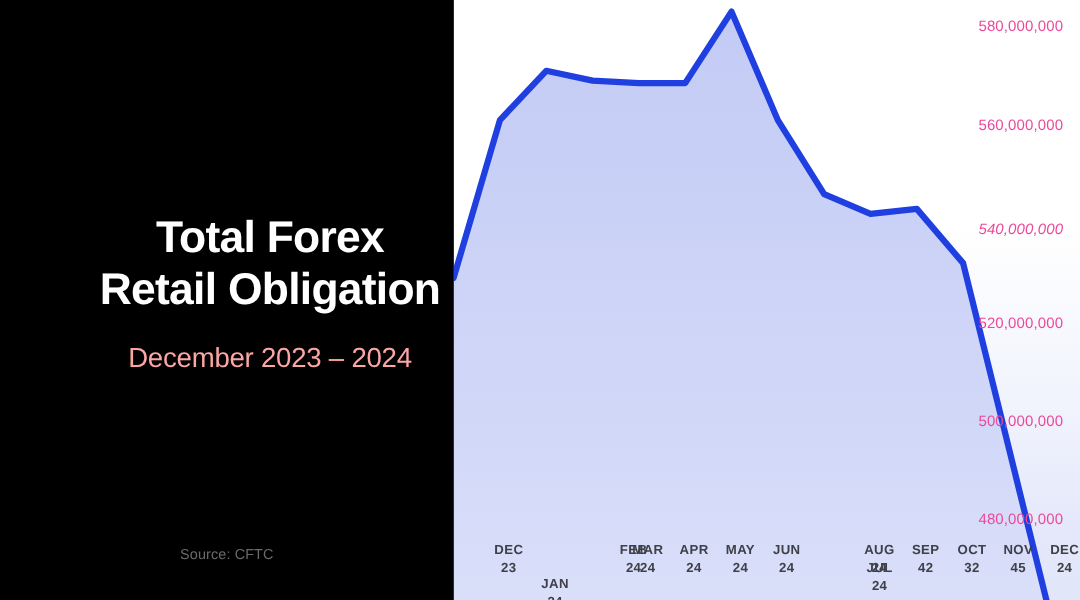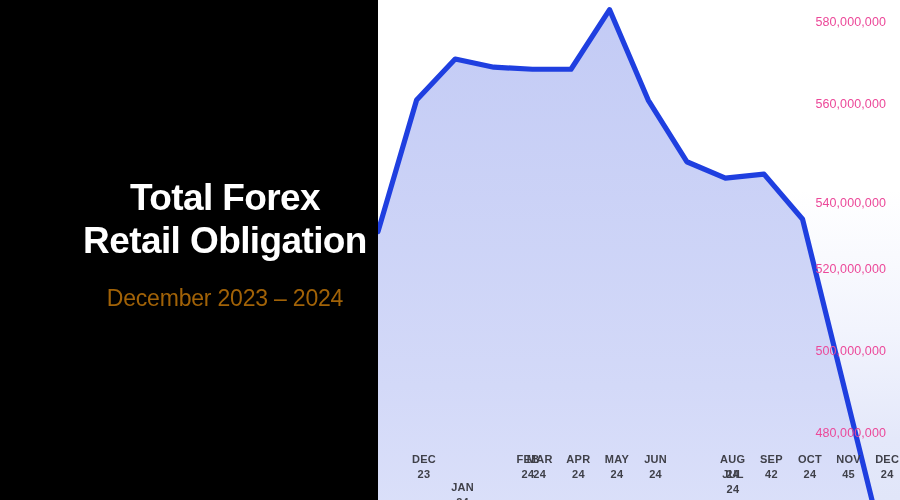--- a/index.html
+++ b/index.html
@@ -36,21 +36,21 @@
   #chart-title {
     color: #ffffff;
     font-size: 37px;
     font-weight: bold;
     line-height: 1.17;
     letter-spacing: -0.6px;
     white-space: pre-line;
     margin: 0;
   }
   #chart-subtitle {
-    color: #a16207;
+    color: #fca5a5;
     font-size: 23px;
     font-weight: normal;
     letter-spacing: -0.2px;
     margin: 22px 0 0 0;
   }
   #source-note {
     position: absolute;
     left: 0;
     top: 455px;
     width: 378px;
@@ -126,21 +126,21 @@
     <g clip-path="url(#panelClip)">
       <path id="area-path" fill="url(#areaGrad)" stroke="none" d="M378.00 231.61 L416.60 100.09 L455.20 58.99 L493.80 67.21 L532.40 69.26 L571.00 69.26 L609.60 9.67 L648.20 100.09 L686.80 161.74 L725.40 178.18 L764.00 174.07 L802.60 219.28 L841.20 375.46 L920.00 694.29 L920.00 500 L378.00 500 Z"></path>
       <path id="line-path" fill="none" stroke="#1f3fe0" stroke-width="5.2" stroke-linejoin="round" stroke-linecap="round" d="M378.00 231.61 L416.60 100.09 L455.20 58.99 L493.80 67.21 L532.40 69.26 L571.00 69.26 L609.60 9.67 L648.20 100.09 L686.80 161.74 L725.40 178.18 L764.00 174.07 L802.60 219.28 L841.20 375.46 L920.00 694.29"></path>
     </g>
   </svg>
 
   <div id="y-ticks">
       <div class="y-tick" style="top: 433px;">480,000,000</div>
       <div class="y-tick" style="top: 350.8px;">500,000,000</div>
       <div class="y-tick" style="top: 268.6px;">520,000,000</div>
-      <div class="y-tick" style="top: 203px;">540,000,000</div>
+      <div class="y-tick" style="top: 191px; font-style: italic;">540,000,000</div>
       <div class="y-tick" style="top: 104.2px;">560,000,000</div>
       <div class="y-tick" style="top: 22px;">580,000,000</div>
     </div>
 
   <div id="x-ticks">
       <div class="x-tick" style="left: 424px;">DEC
 23</div>
       <div class="x-tick" style="left: 462.6px; margin-top: 28px;">JAN
 24</div>
       <div class="x-tick" style="left: 528px;">FEB
@@ -153,28 +153,29 @@
 24</div>
       <div class="x-tick" style="left: 655.6px;">JUN
 24</div>
       <div class="x-tick" style="left: 733px; margin-top: 15px;">JUL
 24</div>
       <div class="x-tick" style="left: 732.8px;">AUG
 24</div>
       <div class="x-tick" style="left: 771.4px;">SEP
 42</div>
       <div class="x-tick" style="left: 810px;">OCT
-24</div>
+32</div>
       <div class="x-tick" style="left: 848.6px;">NOV
 45</div>
       <div class="x-tick" style="left: 887.2px;">DEC
 24</div>
     </div>
 
   <div id="title-panel">
     <div id="title-block">
       <div id="chart-title">Total Forex
 Retail Obligation</div>
       <div id="chart-subtitle">December 2023 – 2024</div>
     </div>
+    <div id="source-note">Source: CFTC</div>
   </div>
 
 </div>
 
 </body></html>

